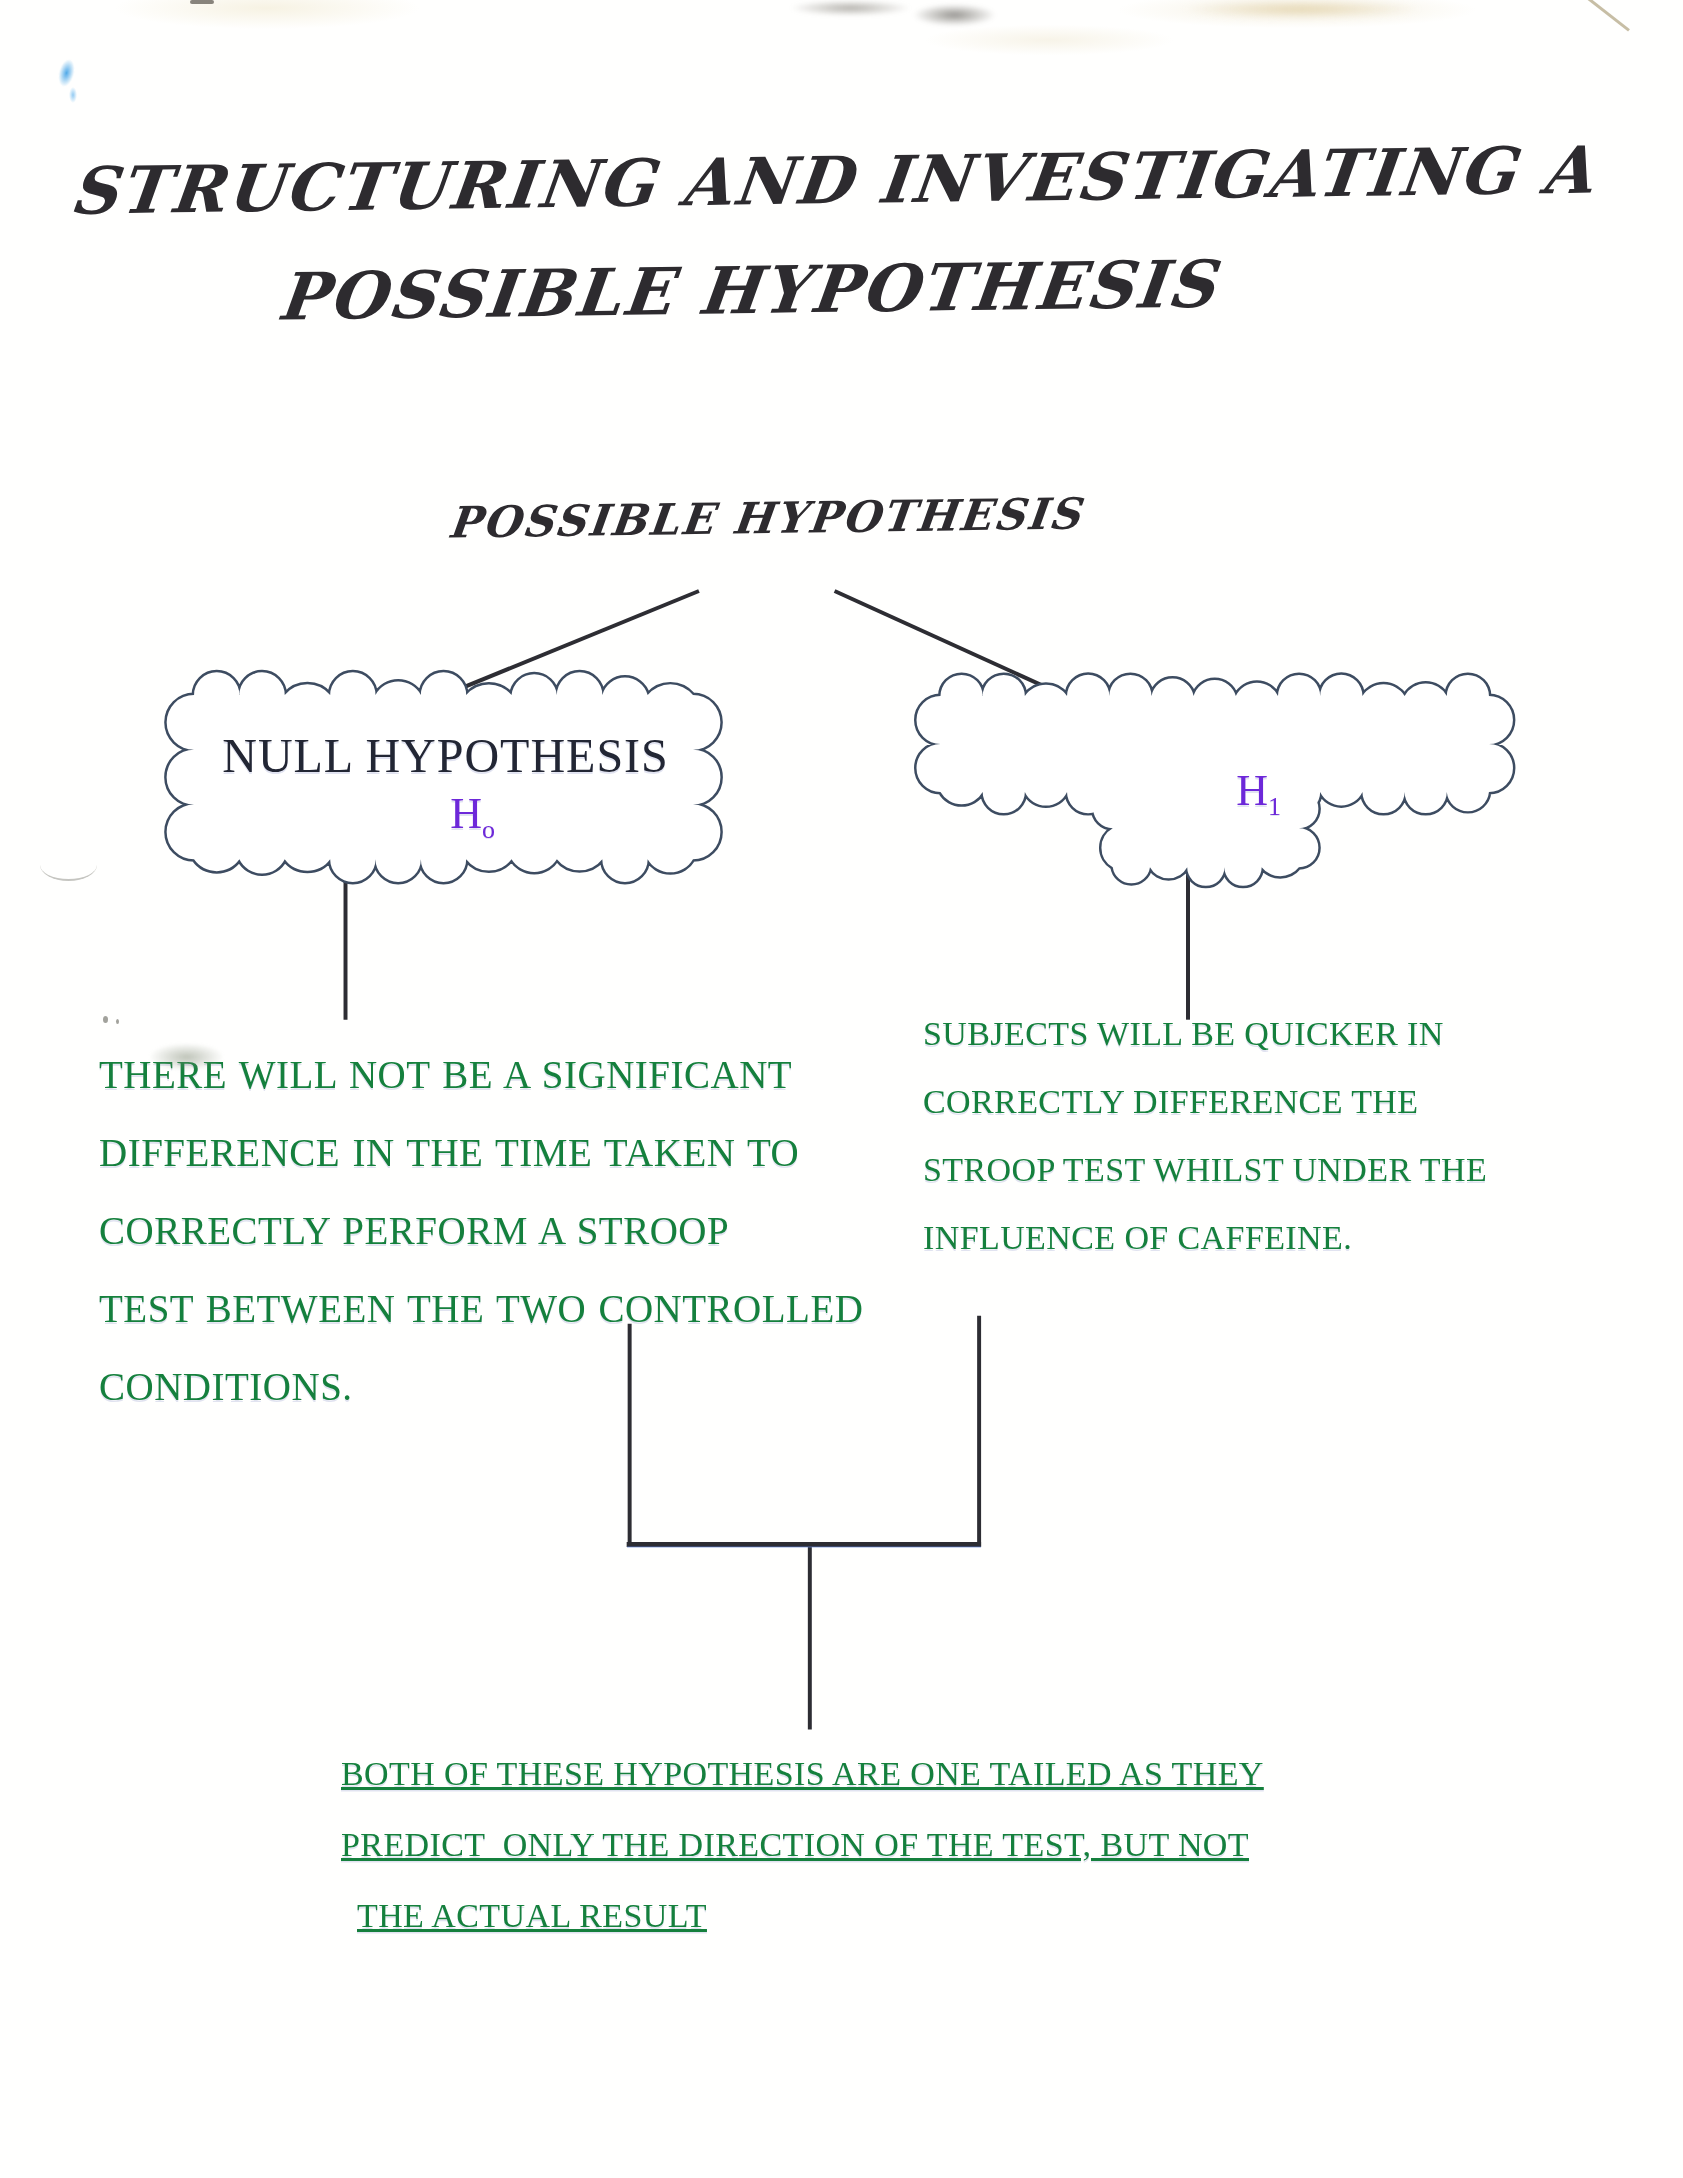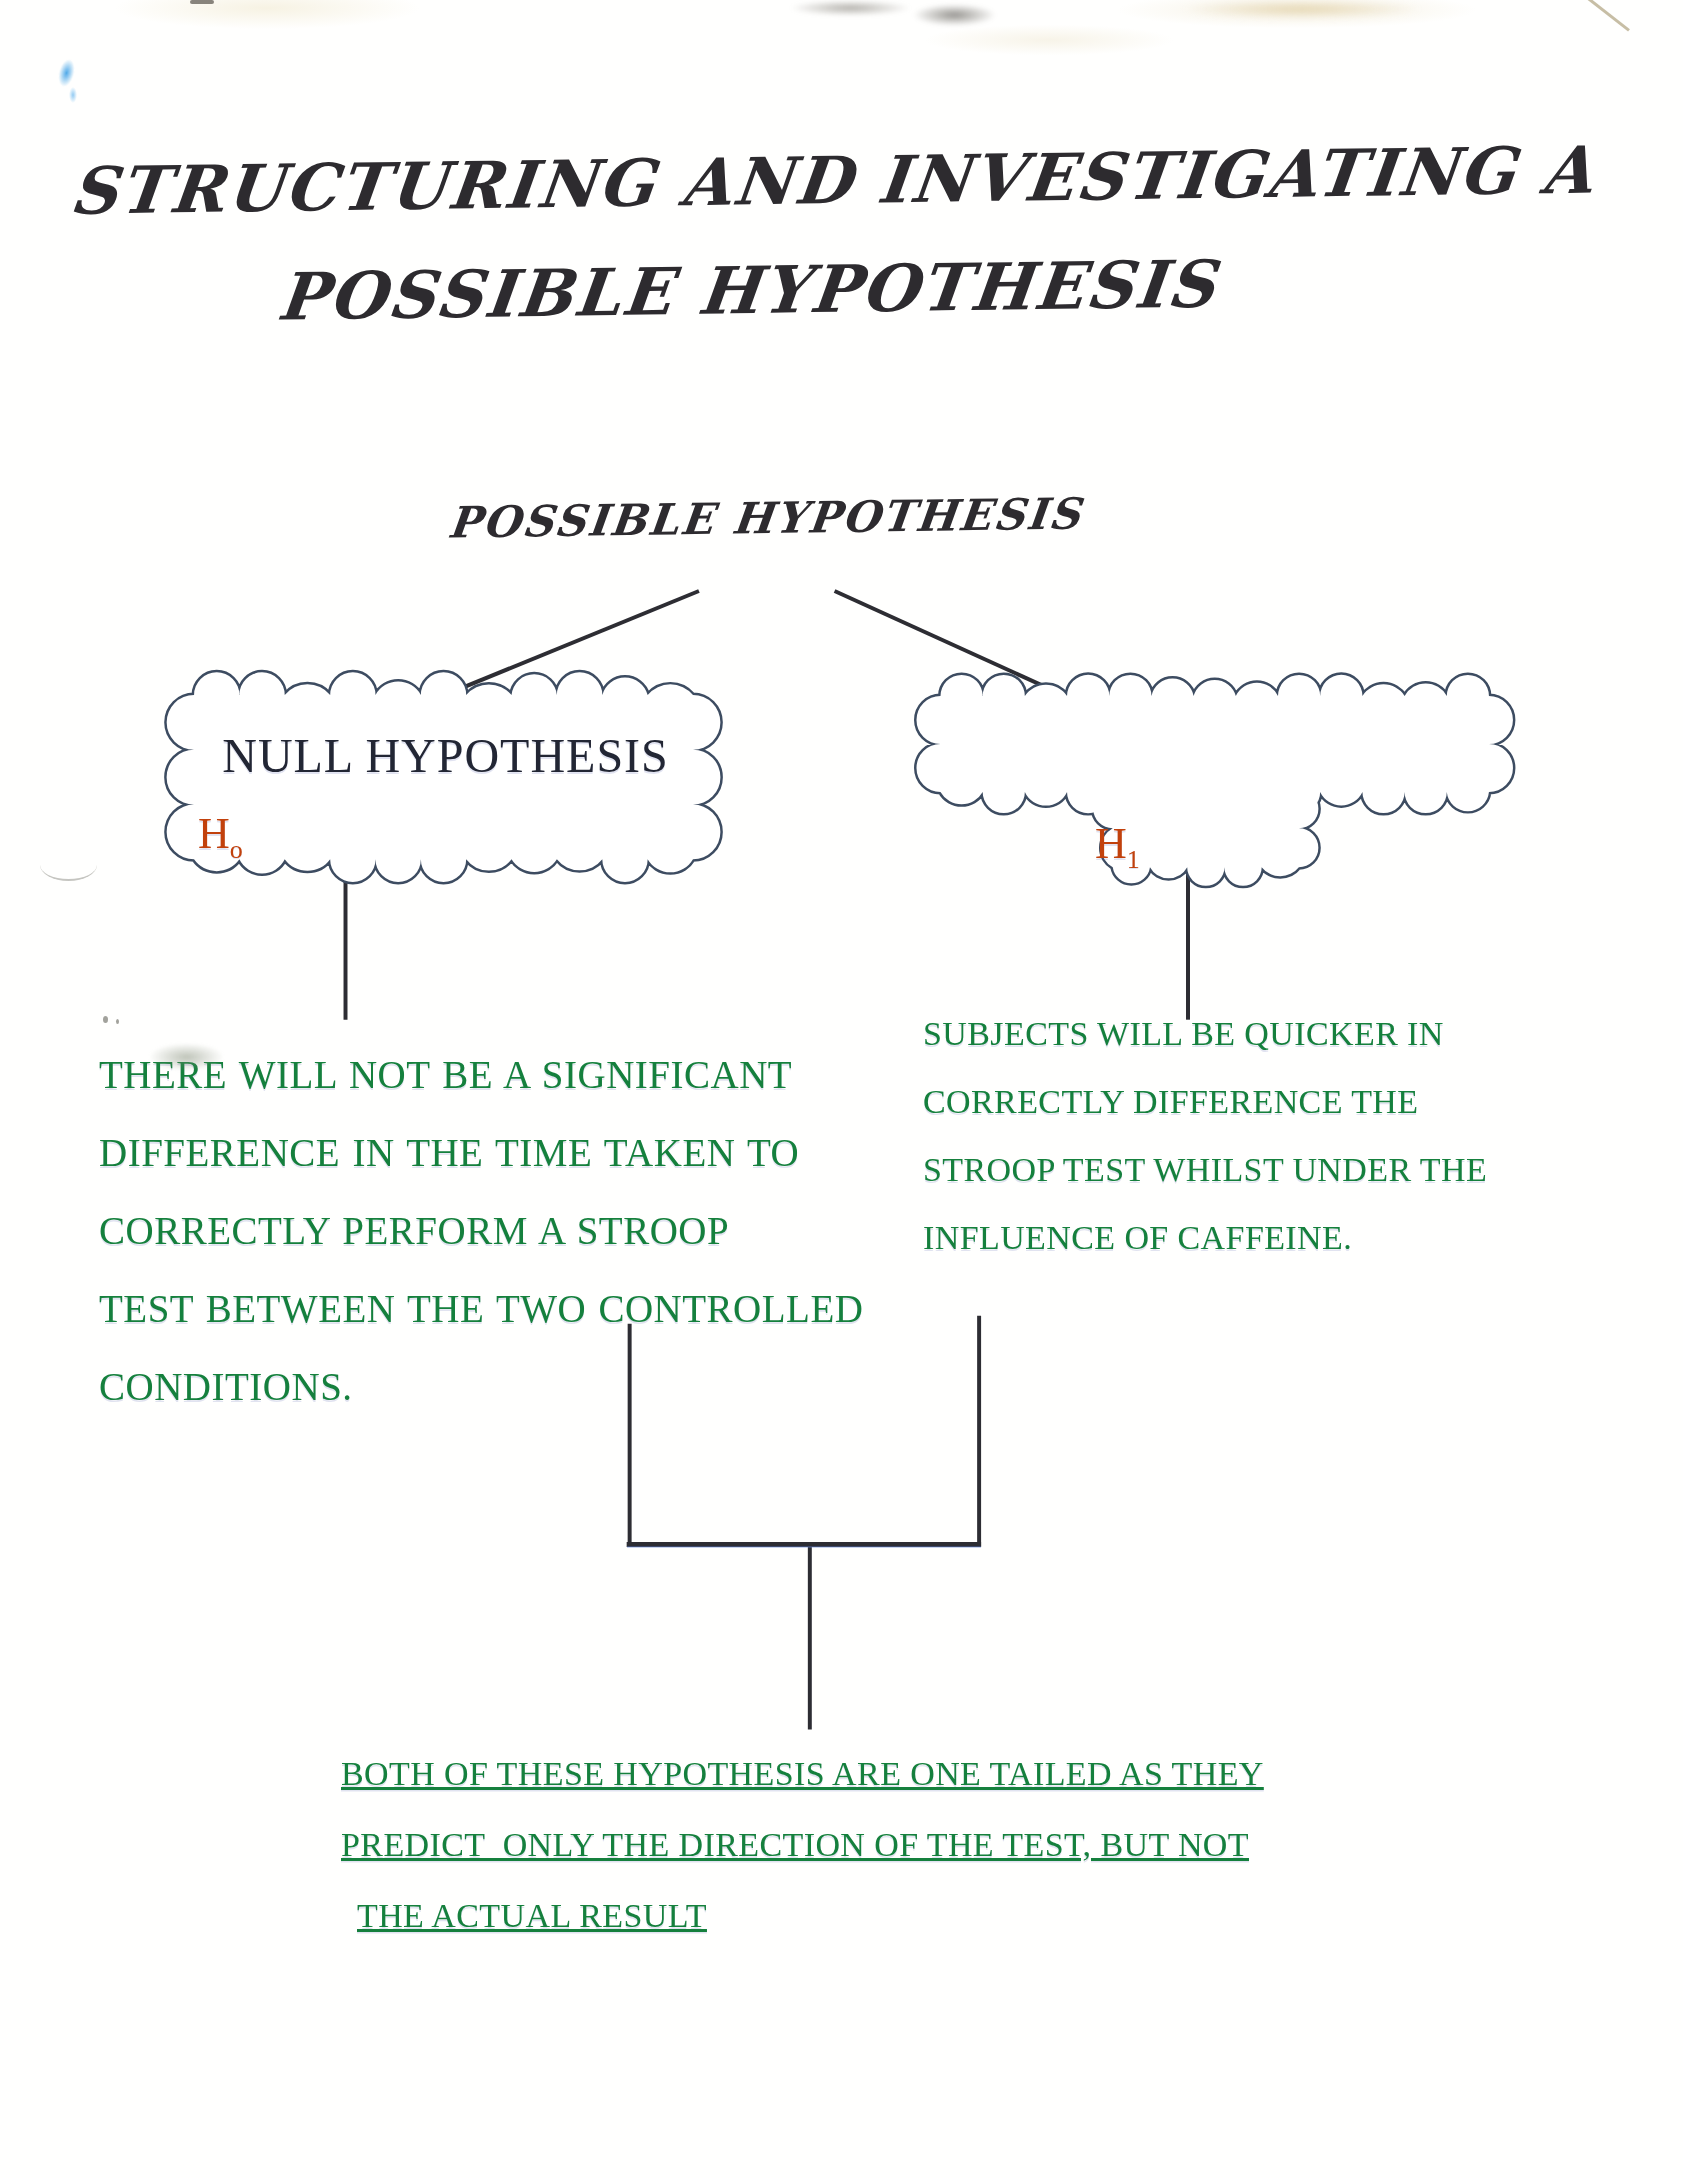--- a/index.html
+++ b/index.html
@@ -43,22 +43,22 @@
   .serifTxt{
     color:#15803d;
     text-shadow:0 1.5px 0 rgba(70,80,170,.16);
     white-space:pre;
   }
   .cloud-label{
     position:absolute;z-index:2;text-align:center;
     font-size:48px;letter-spacing:1px;color:#222634;
   }
   .h-symbol{
-    position:absolute;z-index:2;text-align:left;
-    font-size:44px;color:#c2410c;margin-top:20px;
+    position:absolute;z-index:2;text-align:right;
+    font-size:44px;color:#6d28d9;
   }
   .h-symbol sub{font-size:26px;}
 
   .textblock{position:absolute;z-index:2;}
   .textblock .tline{white-space:pre;}
   .left-text{left:99px;top:1036px;font-size:39px;line-height:78px;letter-spacing:0.5px;word-spacing:2px;}
   .right-text{left:923px;top:1000px;font-size:34px;line-height:68px;letter-spacing:0.4px;}
   .foot-text{left:341px;top:1738px;font-size:34px;line-height:71px;letter-spacing:0.4px;text-decoration:underline;}
   .foot-text .tline:nth-child(3){padding-left:16px;}
 
@@ -101,21 +101,21 @@
   <div class="title-block script">
     <div>STRUCTURING AND INVESTIGATING A</div>
     <div>POSSIBLE HYPOTHESIS</div>
   </div>
 
   <div class="root-label script">POSSIBLE HYPOTHESIS</div>
 
   <div class="cloud-label serifTxt" style="left:198px;top:728px;width:495px;">NULL HYPOTHESIS</div>
   <div class="h-symbol serifTxt" style="left:198px;top:788px;width:297px;"><span>H</span><sub>o</sub></div>
 
-  <div class="h-symbol serifTxt" style="left:1095px;top:798px;width:186px;"><span>H</span><sub>1</sub></div>
+  <div class="h-symbol serifTxt" style="left:1095px;top:765px;width:186px;"><span>H</span><sub>1</sub></div>
 
   <div class="textblock serifTxt left-text"><div class="tline">THERE WILL NOT BE A SIGNIFICANT</div><div class="tline">DIFFERENCE IN THE TIME TAKEN TO</div><div class="tline">CORRECTLY PERFORM A STROOP</div><div class="tline">TEST BETWEEN THE TWO CONTROLLED</div><div class="tline">CONDITIONS.</div></div>
 
   <div class="textblock serifTxt right-text"><div class="tline">SUBJECTS WILL BE QUICKER IN</div><div class="tline">CORRECTLY DIFFERENCE THE</div><div class="tline">STROOP TEST WHILST UNDER THE</div><div class="tline">INFLUENCE OF CAFFEINE.</div></div>
 
   <div class="textblock serifTxt foot-text"><div class="tline">BOTH OF THESE HYPOTHESIS ARE ONE TAILED AS THEY</div><div class="tline">PREDICT  ONLY THE DIRECTION OF THE TEST, BUT NOT</div><div class="tline">THE ACTUAL RESULT</div></div>
 
   <div class="art a-smudge1"></div>
   <div class="art a-smudge2"></div>
   <div class="art a-smudge3"></div>

